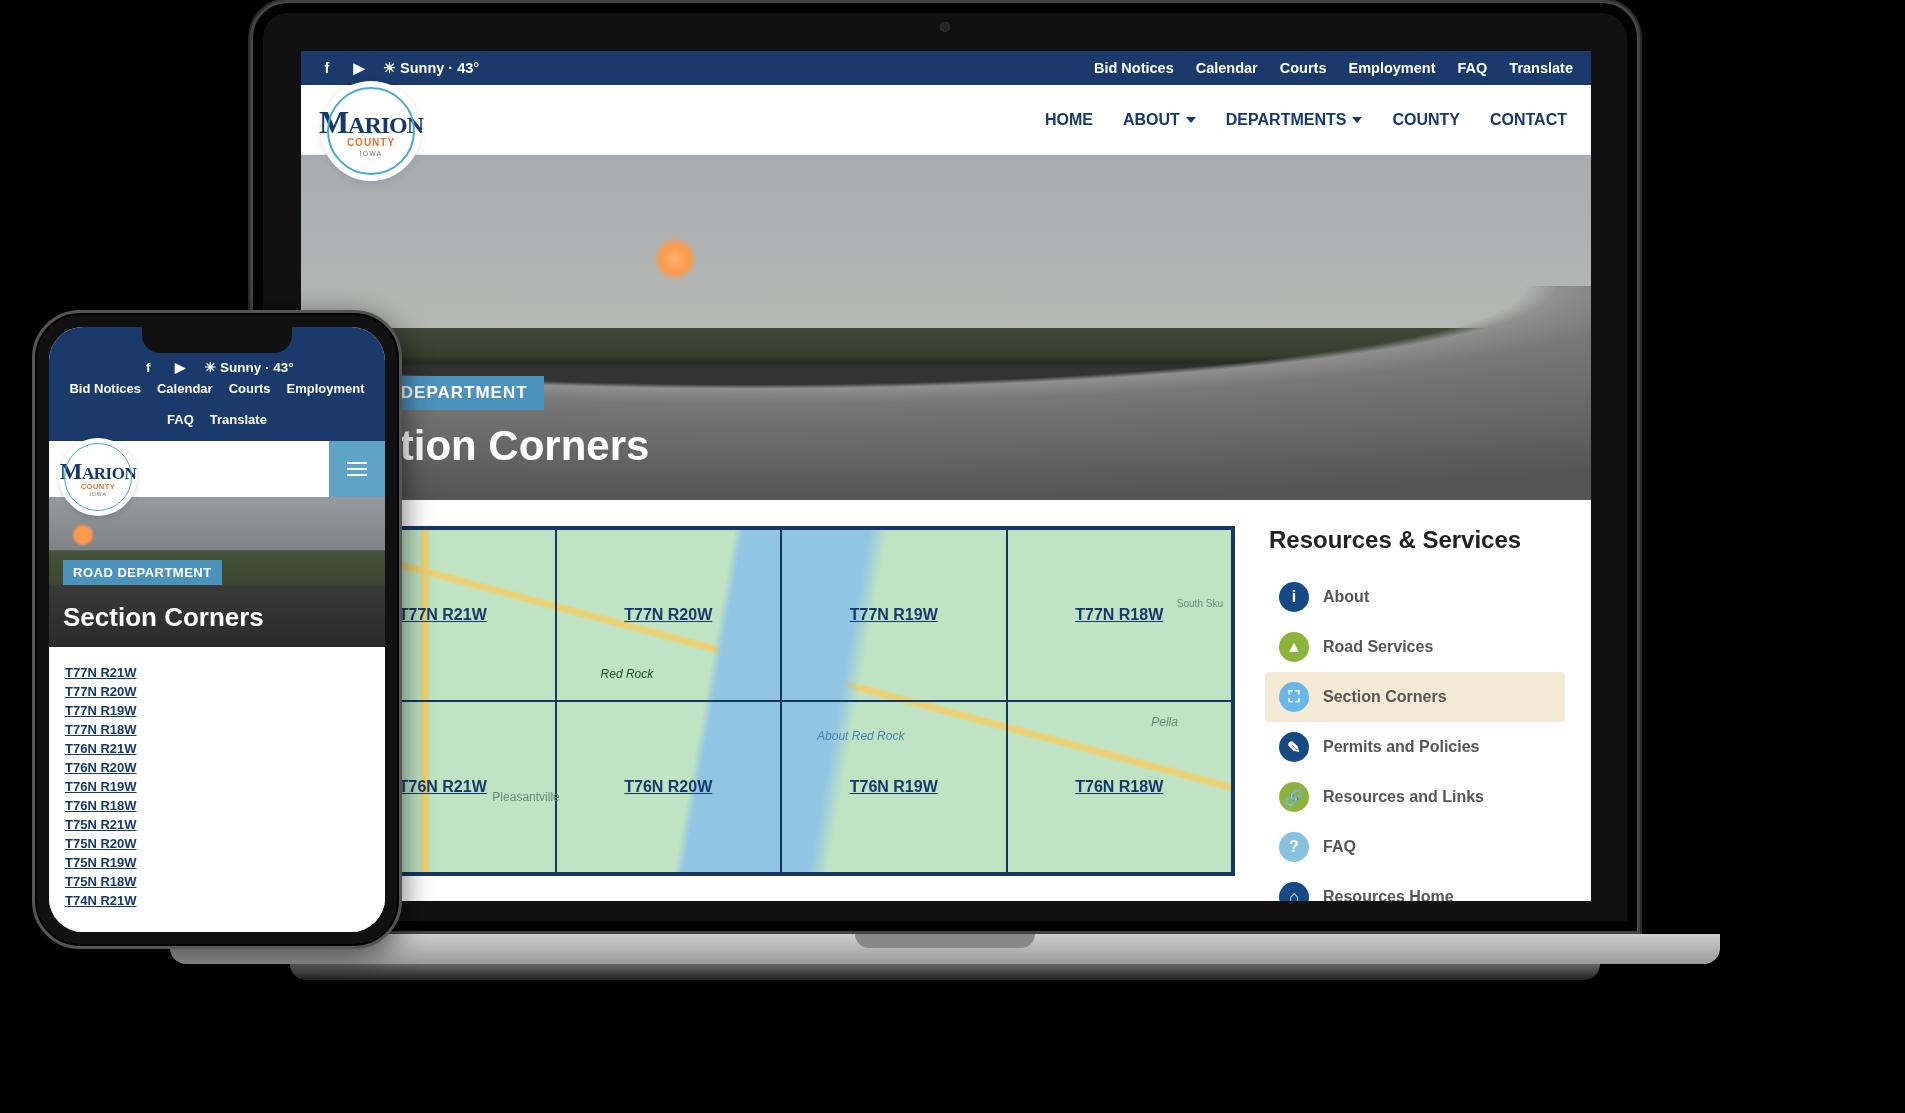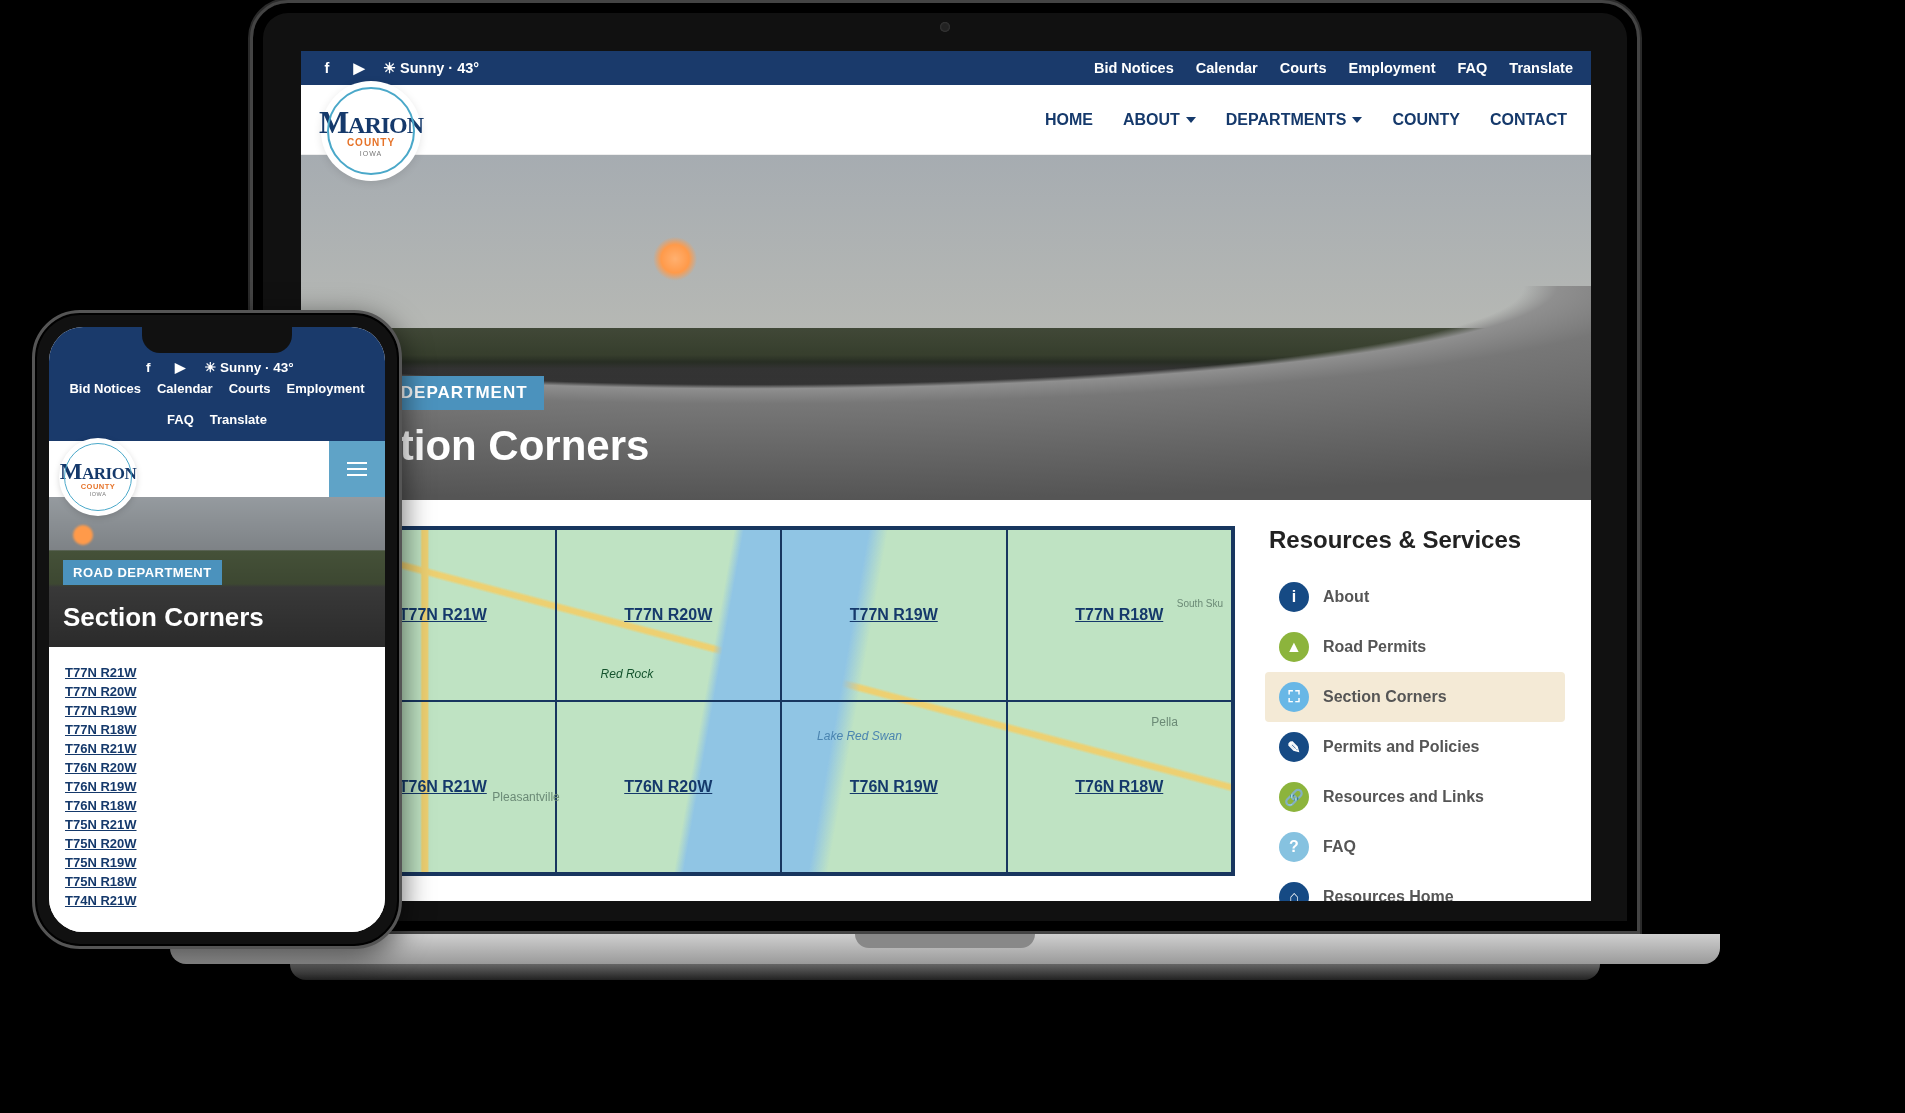--- a/index.html
+++ b/index.html
@@ -315,23 +315,23 @@
         <div class="road"></div>
         <div class="dept-tag">ROAD DEPARTMENT</div>
         <h1>Section Corners</h1>
       </div>
 
       <div class="d-main">
         <div class="d-map-wrap">
           <div class="d-map" id="d-map">
             <span class="map-label" style="left:1%;top:22%;">Swan</span>
             <span class="map-label" style="left:30%;top:40%;color:#14532d;font-style:italic;">Red Rock</span>
-            <span class="map-label" style="left:54%;top:58%;color:#4a84b0;font-style:italic;">Lake Red Swan</span>
+            <span class="map-label" style="left:54%;top:58%;color:#4a84b0;font-style:italic;">About Red Rock</span>
             <span class="map-label" style="left:18%;top:76%;">Pleasantville</span>
-            <span class="map-label" style="right:6%;top:54%;">Pella</span>
+            <span class="map-label" style="right:6%;top:54%;font-style:italic;">Pella</span>
             <span class="map-label" style="right:1%;top:20%;font-size:10px;text-align:right;">South Sku</span>
           <div class="cell">
                 <a>T77N R21W</a>
               </div>
               <div class="cell">
                 <a>T77N R20W</a>
               </div>
               <div class="cell">
                 <a>T77N R19W</a>
               </div>
@@ -354,21 +354,21 @@
         </div>
         <div class="d-side">
           <h2>Resources &amp; Services</h2>
           <div class="rs-list" id="rs-list">
               <div class="item">
                 <span class="rs-icon bg-navy" style="font-weight: 900;">i</span>
                 <span>About</span>
               </div>
               <div class="item">
                 <span class="rs-icon bg-green" style="font-weight: 900;">▲</span>
-                <span>Road Permits</span>
+                <span>Road Services</span>
               </div>
               <div class="item active">
                 <span class="rs-icon bg-blue" style="font-weight: 900;">⛶</span>
                 <span>Section Corners</span>
               </div>
               <div class="item">
                 <span class="rs-icon bg-navy" style="font-weight: 900;">✎</span>
                 <span>Permits and Policies</span>
               </div>
               <div class="item">

